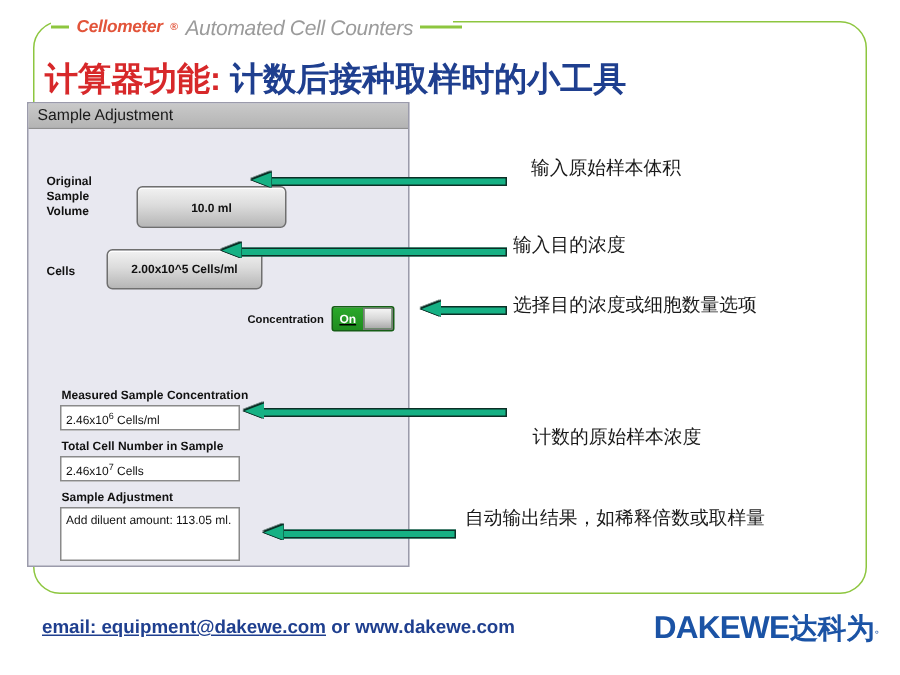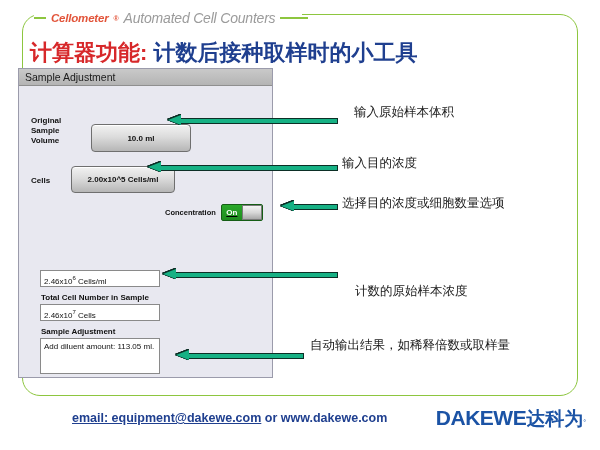--- a/index.html
+++ b/index.html
@@ -122,21 +122,21 @@
   }
   
   .annotation{
     position:absolute;font-size:12.5px;color:#1a1a1a;
     font-family:"DejaVu Sans", sans-serif;
     line-height:17px;
   }
   
   #footer-text{
     position:absolute;left:28px;top:411px;
-    font-size:12.5px;font-weight:bold;color:#1f3f8f;white-space:nowrap;margin-left:44px;
+    font-size:12.5px;font-weight:bold;color:#1f3f8f;white-space:nowrap;
   }
   #footer-text .ul{text-decoration:underline;}
   #footer-logo{
     position:absolute;right:14px;top:406px;
     display:flex;align-items:baseline;white-space:nowrap;
   }
   #footer-logo .dk{
     font-size:21px;font-weight:bold;color:#1b53a5;letter-spacing:-0.5px;
     font-family:"Liberation Sans", sans-serif;
   }
@@ -179,20 +179,21 @@
 
 
     <div class="toggle-row" style="left:146px;top:118px;">
       <span class="toggle-label">Concentration</span>
       <span class="toggle on">
         <span class="state">On</span>
         <span class="knob"></span>
       </span>
     </div>
 
+    <div class="readout-label" style="left:22px;top:173px;">Measured Sample Concentration</div>
     <div class="readout-box" style="left:21px;top:184px;width:120px;height:17px;">
       <span>2.46x10</span><sup>6</sup><span> Cells/ml</span>
     </div>
 
     <div class="readout-label" style="left:22px;top:207px;">Total Cell Number in Sample</div>
     <div class="readout-box" style="left:21px;top:218px;width:120px;height:17px;">
       <span>2.46x10</span><sup>7</sup><span> Cells</span>
     </div>
 
     <div class="readout-label" style="left:22px;top:241px;">Sample Adjustment</div>

